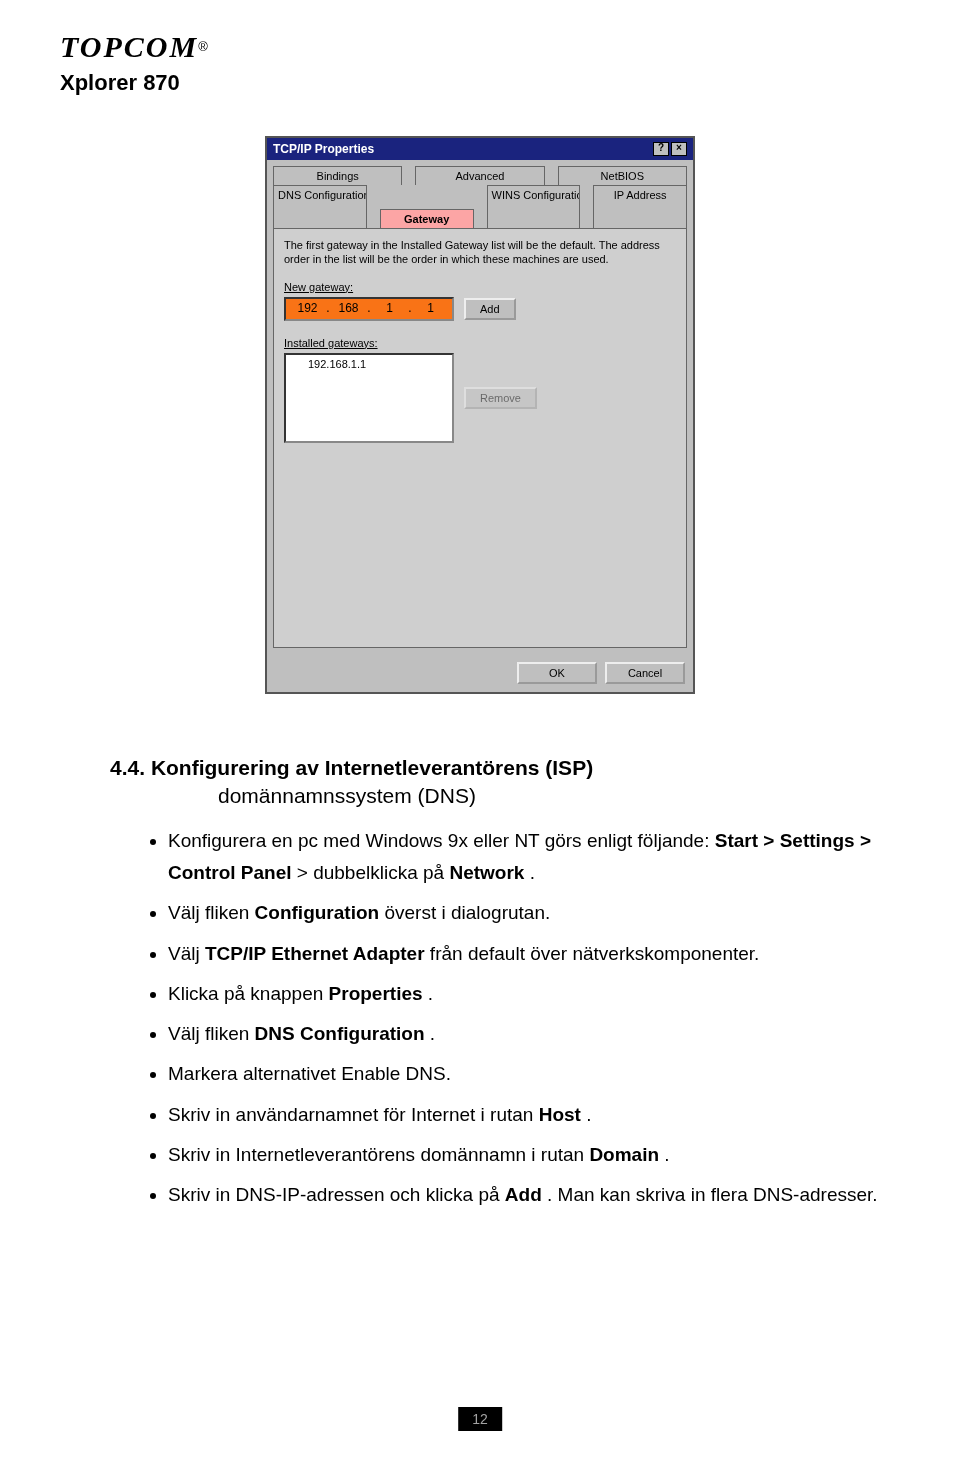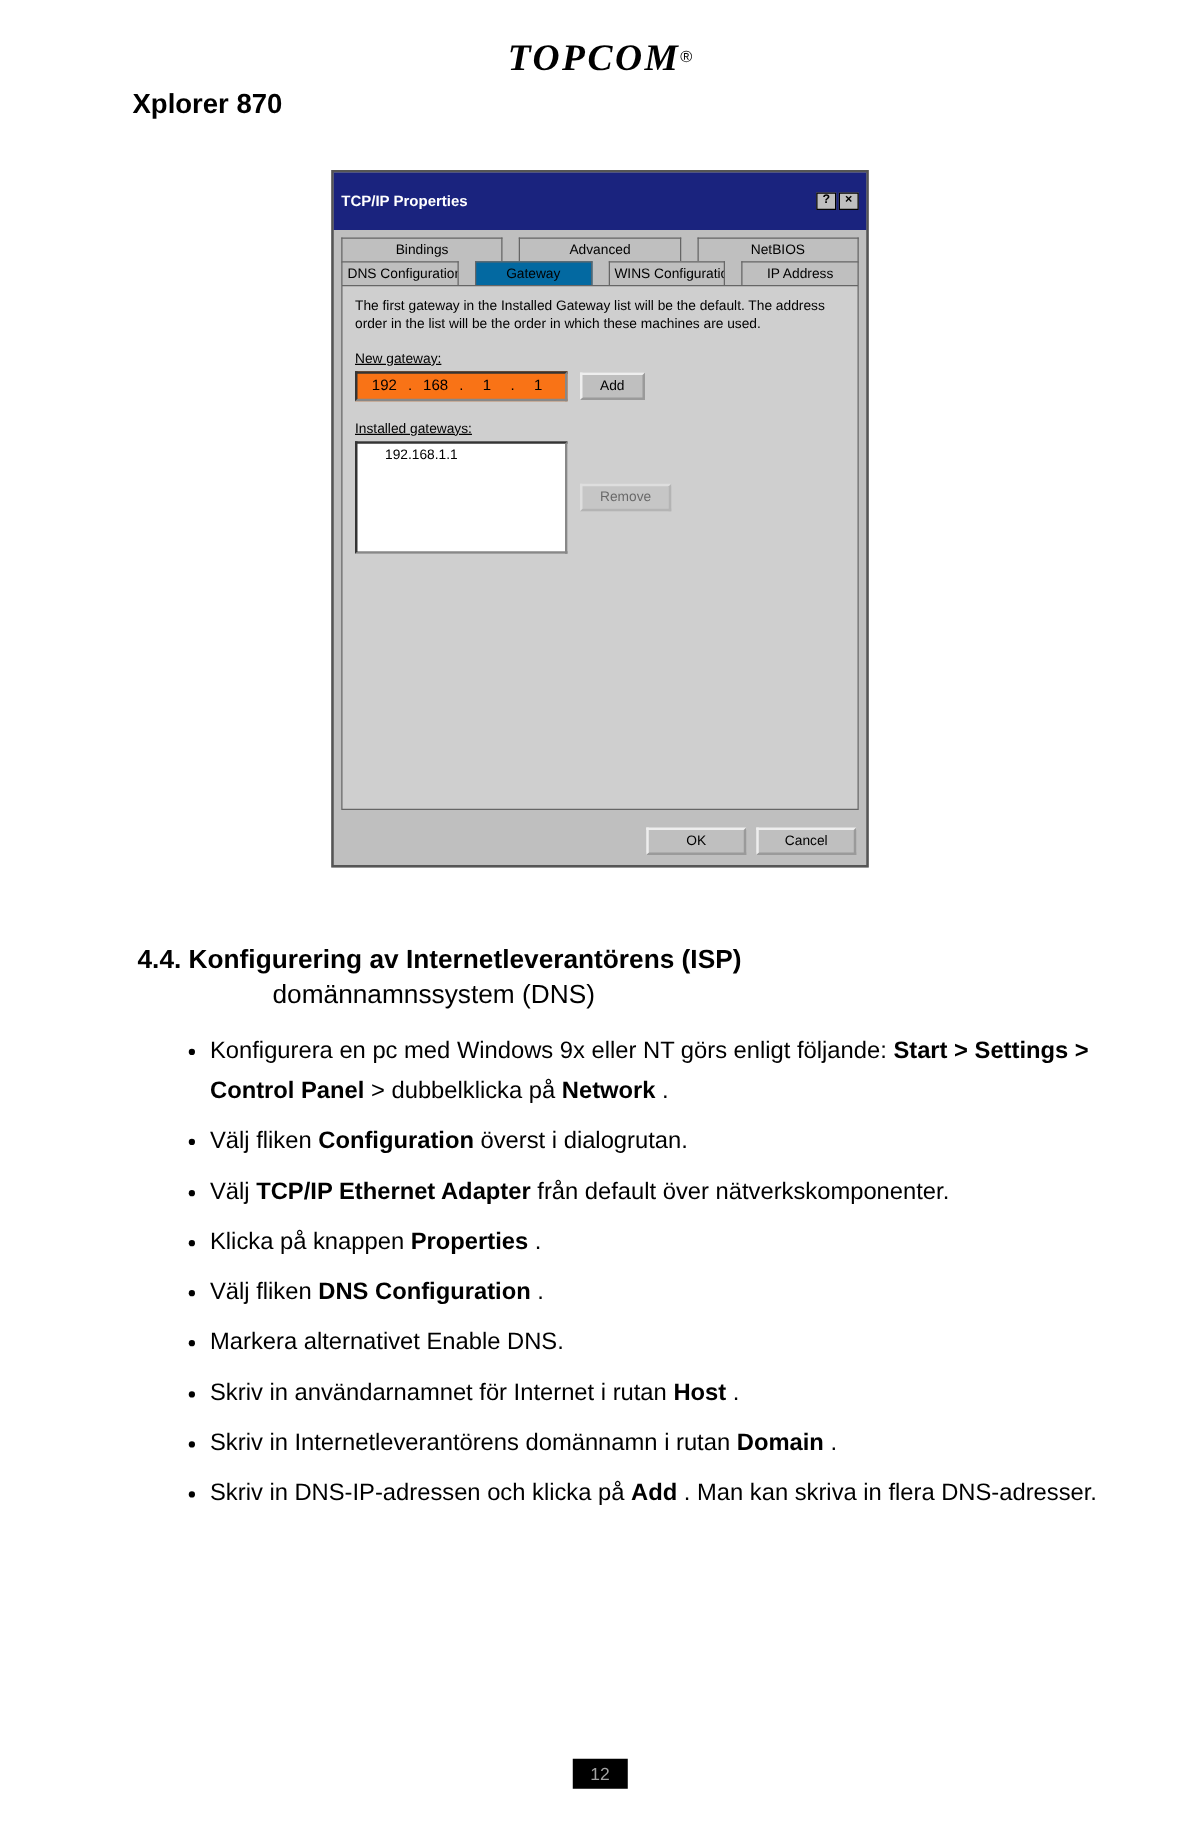--- a/index.html
+++ b/index.html
@@ -5,47 +5,47 @@
   * { margin: 0; padding: 0; box-sizing: border-box; }
   body {
     width: 960px;
     height: 1465px;
     background: #fff;
     font-family: Arial, Helvetica, sans-serif;
     color: #000;
     position: relative;
     padding: 30px 60px;
   }
-  .brand { margin-bottom: 6px; text-align: center; }
+  .brand { margin-bottom: 6px; }
   .brand-logo {
     font-family: Georgia, 'Times New Roman', serif;
     font-weight: 900;
     font-style: italic;
     font-size: 30px;
     letter-spacing: 2px;
   }
   .brand-reg { font-size: 13px; vertical-align: super; }
-  .product { font-size: 22px; font-weight: bold; margin-bottom: 40px; margin-left: 46px; }
+  .product { font-size: 22px; font-weight: bold; margin-bottom: 40px; }
 
   
   .dialog-wrap { display: flex; justify-content: center; margin-bottom: 60px; }
   .dialog {
     width: 430px;
     background: #bfbfbf;
     border: 2px solid #555;
     font-family: "MS Sans Serif", Tahoma, sans-serif;
     font-size: 12px;
     color: #000;
     filter: blur(0.4px);
   }
   .titlebar {
     background: #1a237e;
     color: #fff;
     font-weight: bold;
-    padding: 16px 6px;
+    padding: 4px 6px;
     display: flex;
     align-items: center;
   }
   .titlebar-text { flex: 1; font-size: 12px; }
   .titlebar-btn {
     width: 16px; height: 14px;
     background: #bfbfbf;
     border: 1px solid #000;
     margin-left: 2px;
     font-size: 10px; line-height: 10px; text-align: center;
@@ -61,22 +61,23 @@
     background: #bfbfbf;
     border: 1px solid #666;
     border-bottom: none;
     padding: 3px 4px;
     text-align: center;
     font-size: 11px;
     white-space: nowrap;
     overflow: hidden;
   }
   .tab.active {
-    background: #0369a1;
-    font-weight: normal;
+    background: #fca5a5;
+    font-weight: bold;
+    margin-top: 24px;
   }
   .panel {
     margin: 0 6px 6px 6px;
     background: #cfcfcf;
     border: 1px solid #666;
     padding: 10px;
     height: 420px;
     position: relative;
   }
   .panel p { font-size: 11px; line-height: 1.25; margin-bottom: 14px; }

